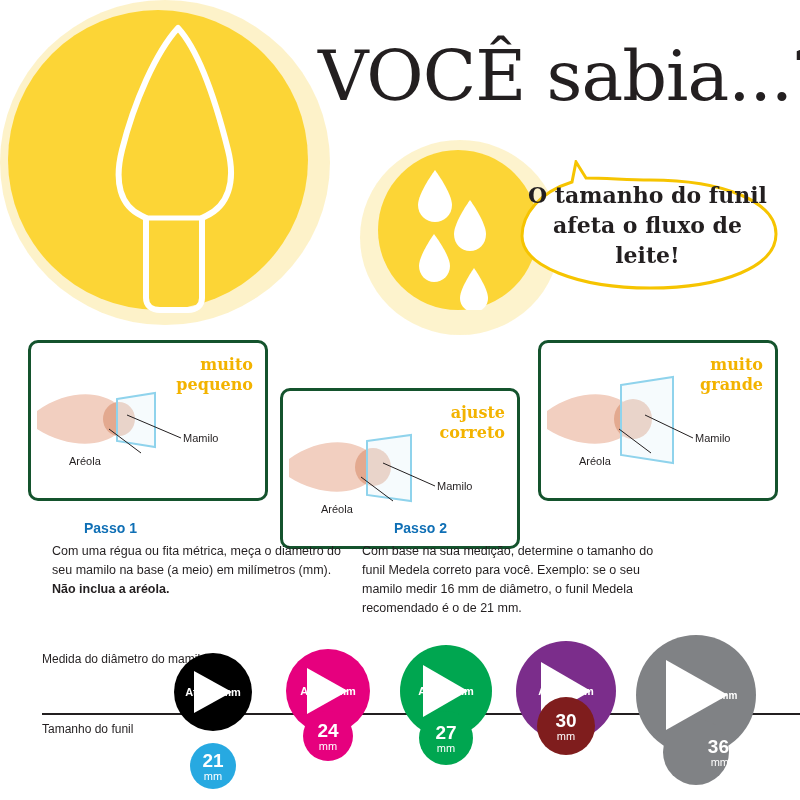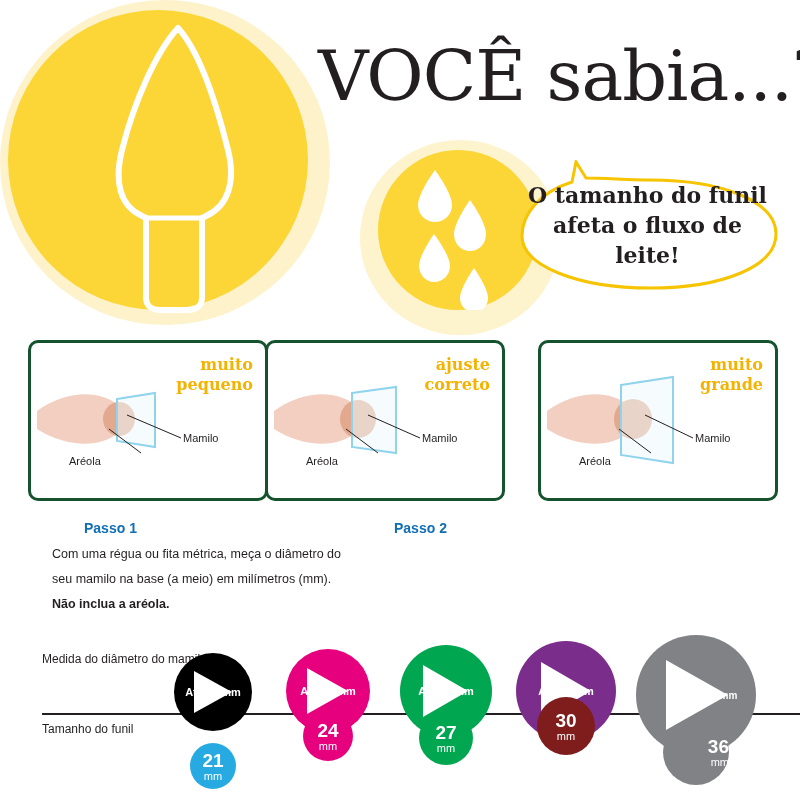--- a/index.html
+++ b/index.html
@@ -54,21 +54,21 @@
     padding:0 18px;box-sizing:border-box;
   }
 
   
   .panels{position:absolute;left:28px;top:340px;width:744px;height:160px;}
   .panel{
     position:absolute;top:0;width:234px;height:155px;
     border:3px solid #14532d;border-radius:10px;background:#fff;
   }
   .panel.p1{left:0;}
-  .panel.p2{left:237px;}
+  .panel.p2{left:252px;margin-top:48px;}
   .panel.p3{left:510px;}
   .panel-title{
     position:absolute;right:12px;top:12px;text-align:right;
     color:#f3b300;font-size:16px;line-height:20px;font-weight:bold;
     font-family:"DejaVu Serif", serif;
   }
   .panel svg{position:absolute;left:0;top:0;}
   .lbl{
     position:absolute;font-size:11px;color:#231f20;
     font-family:"Liberation Sans", sans-serif;white-space:nowrap;
@@ -76,21 +76,21 @@
 
   
   .steps{position:absolute;left:52px;top:520px;width:720px;}
   .step{position:absolute;top:0;width:300px;}
   .step.s1{left:0;}
   .step.s2{left:310px;}
   .step-title{
     color:#0f6fb5;font-size:14px;font-weight:bold;margin:0 0 6px 0;padding-left:32px;
   }
   .step-body{
-    color:#231f20;font-size:12.5px;line-height:25px;
+    color:#231f20;font-size:12.5px;line-height:19px;
   }
   .step-body b{font-weight:bold;}
 
   
   .chart{position:absolute;left:28px;top:635px;width:760px;height:150px;}
   .chart-label{
     position:absolute;left:14px;font-size:12px;color:#231f20;line-height:17px;
   }
   .chart-label.top{top:16px;}
   .chart-label.bottom{top:86px;}
@@ -201,20 +201,21 @@
     </div>
   </div>
 
   <div class="steps">
     <div class="step s1">
       <div class="step-title">Passo 1</div>
       <div class="step-body"><span>Com uma régua ou fita métrica, meça o diâmetro do seu mamilo na base (a meio) em milímetros (mm). </span><b>Não inclua a aréola.</b></div>
     </div>
     <div class="step s2">
       <div class="step-title">Passo 2</div>
+      <div class="step-body"><span>Com base na sua medição, determine o tamanho do funil Medela correto para você. Exemplo: se o seu mamilo medir 16 mm de diâmetro, o funil Medela recomendado é o de 21 mm.</span></div>
     </div>
   </div>
 
   <div class="chart">
     <div class="chart-label top">
       <span>Medida do diâmetro do mamilo</span>
     </div>
     <div class="chart-label bottom">
       <span>Tamanho do funil</span>
     </div>

